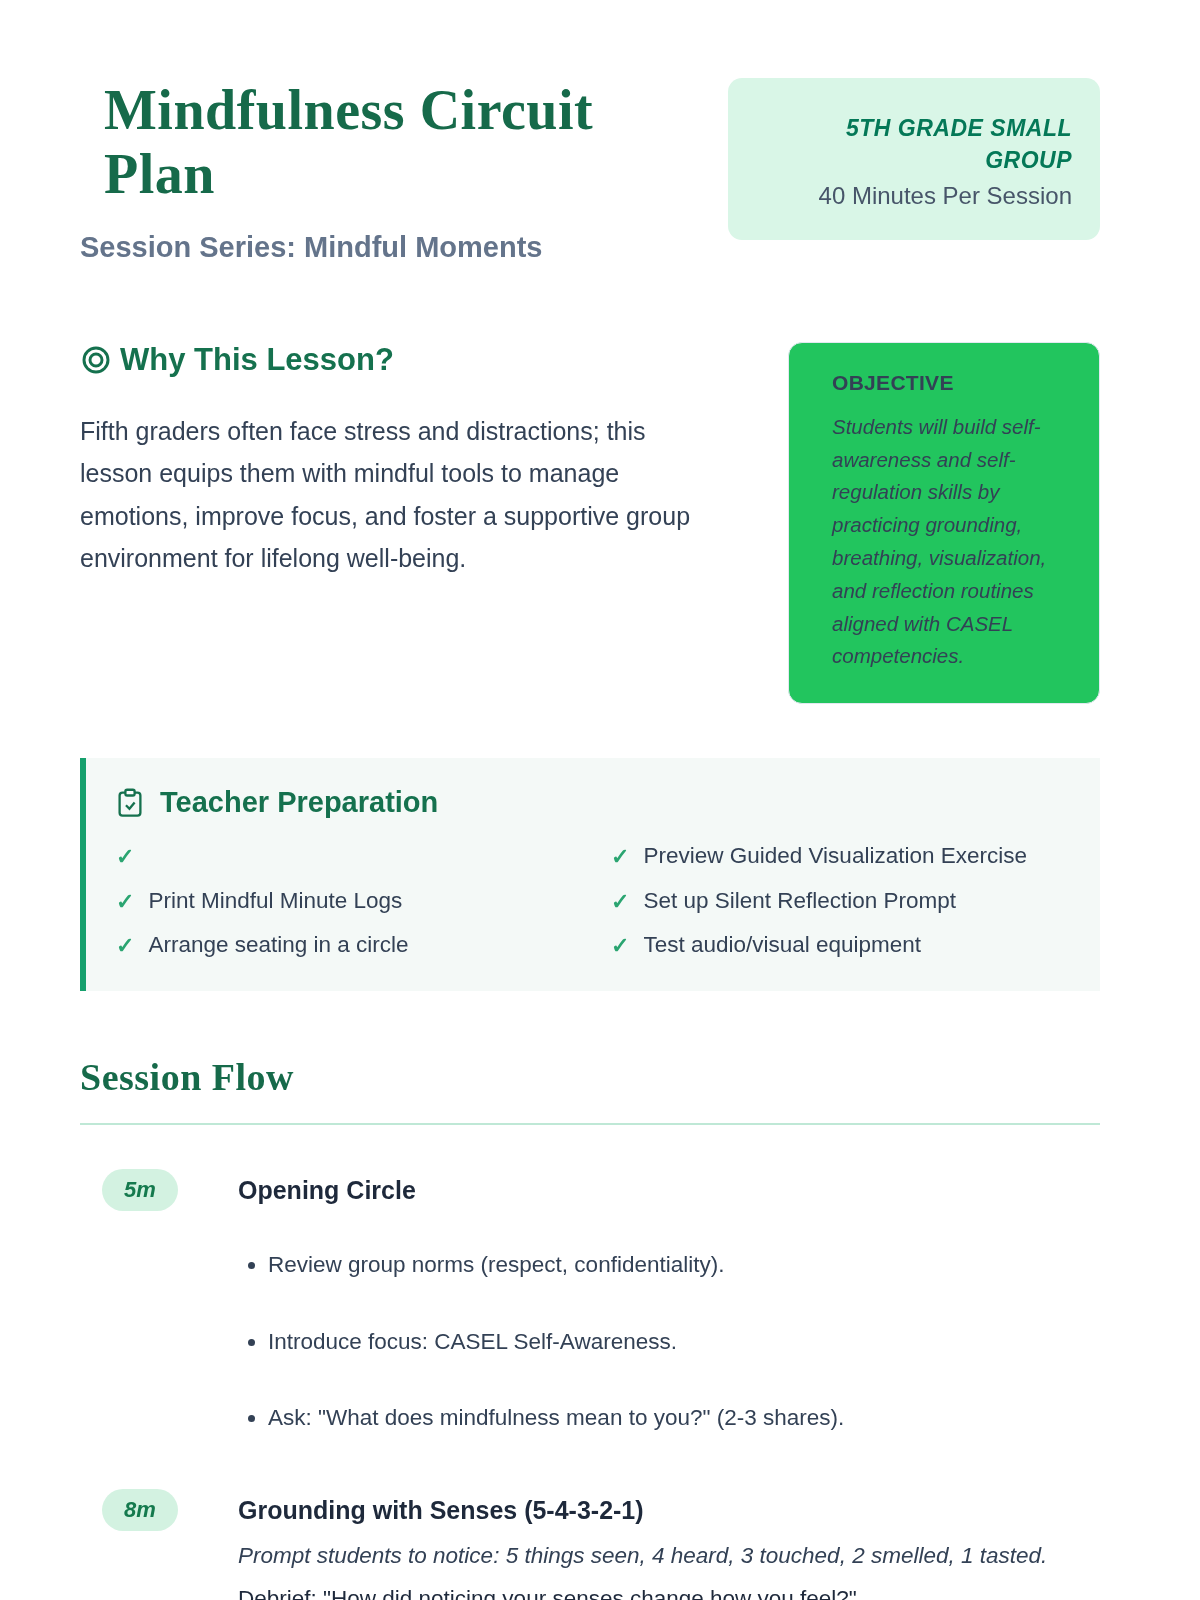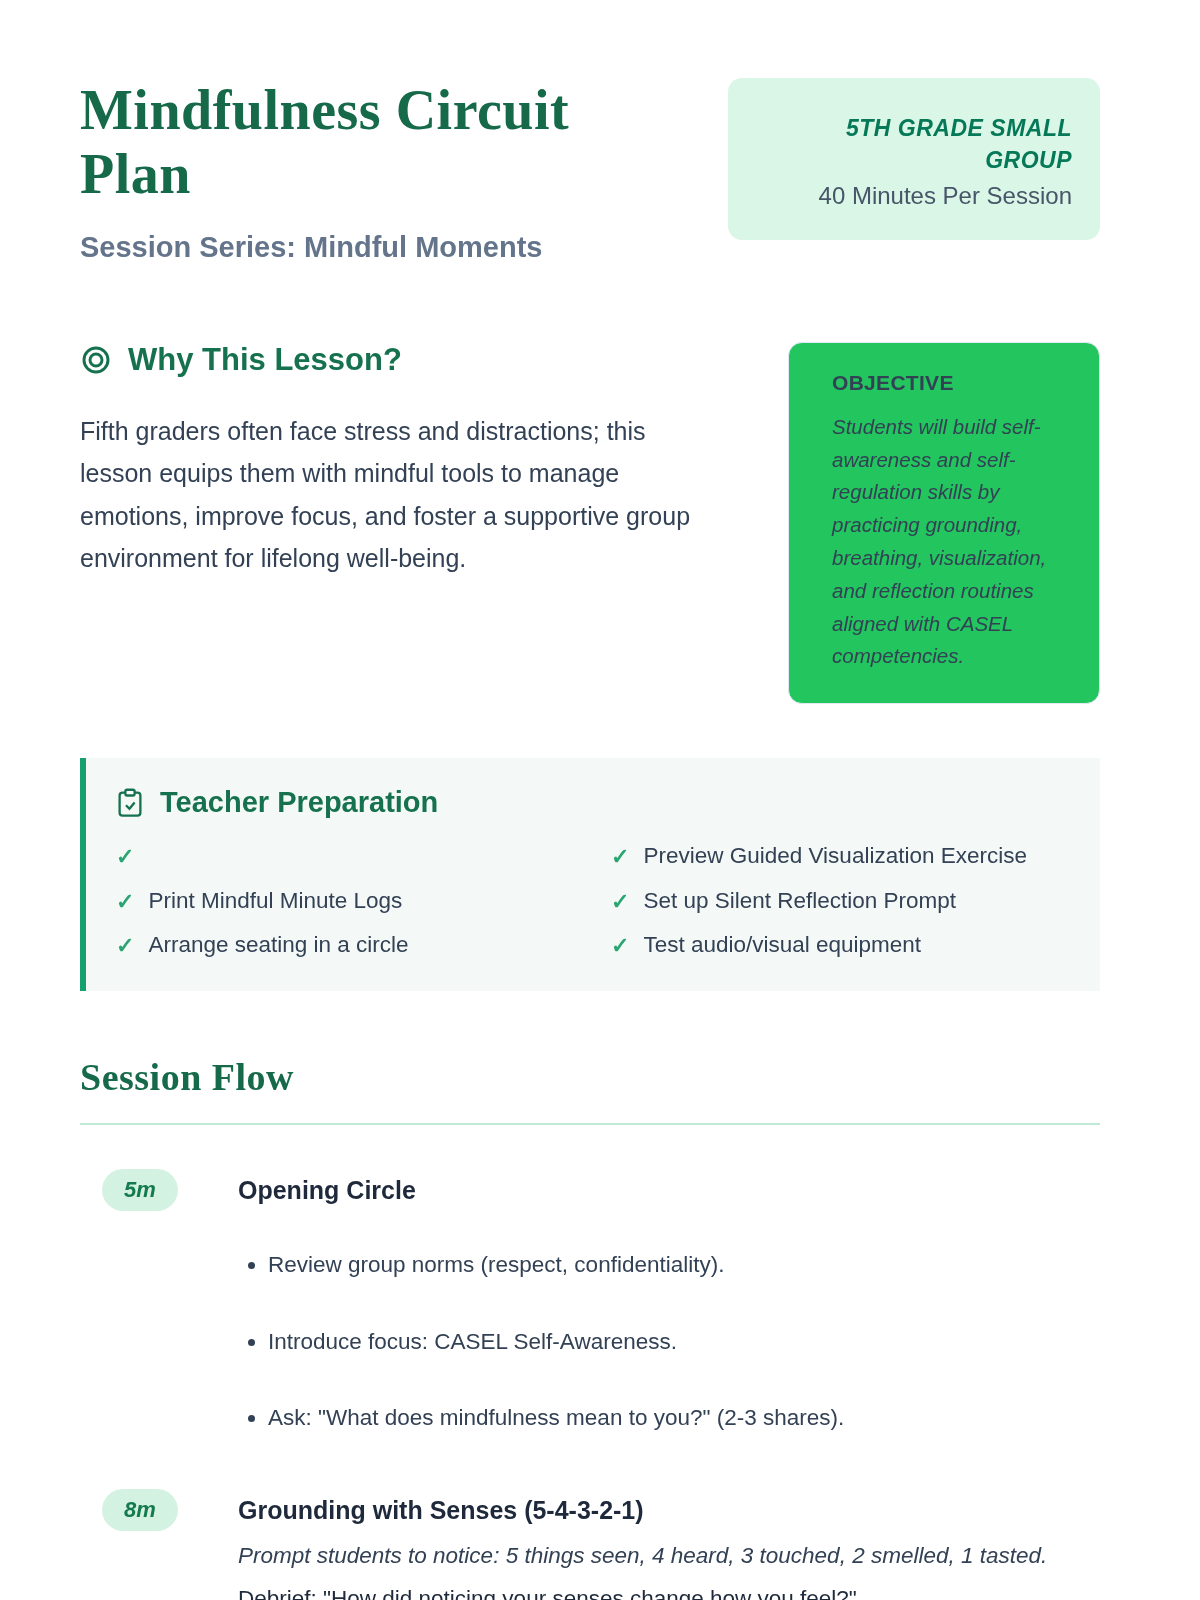--- a/index.html
+++ b/index.html
@@ -27,20 +27,21 @@
   }
   .header-left { flex: 1; min-width: 0; }
   .page-title {
     font-family: "Liberation Serif", serif;
     font-weight: 700;
     font-size: 56px;
     line-height: 1.15;
     color: #166a4a;
     max-width: 620px;
     letter-spacing: 0.5px;
+    margin-left: 24px;
   }
   .subtitle {
     margin-top: 24px;
     font-size: 29px;
     font-weight: 600;
     color: #64748b;
   }
   .grade-badge {
     width: 372px;
     flex: 0 0 372px;
@@ -67,21 +68,21 @@
   .why-row {
     margin-top: 78px;
     display: flex;
     gap: 80px;
     align-items: flex-start;
   }
   .why-col { flex: 1; min-width: 0; }
   .section-heading {
     display: flex;
     align-items: center;
-    gap: 16px;
+    gap: 8px;
     font-size: 31px;
     font-weight: 700;
     color: #15714e;
   }
   .target-icon { display: inline-flex; flex: 0 0 auto; }
   .why-body {
     margin-top: 32px;
     font-size: 25px;
     line-height: 1.7;
     color: #334155;

